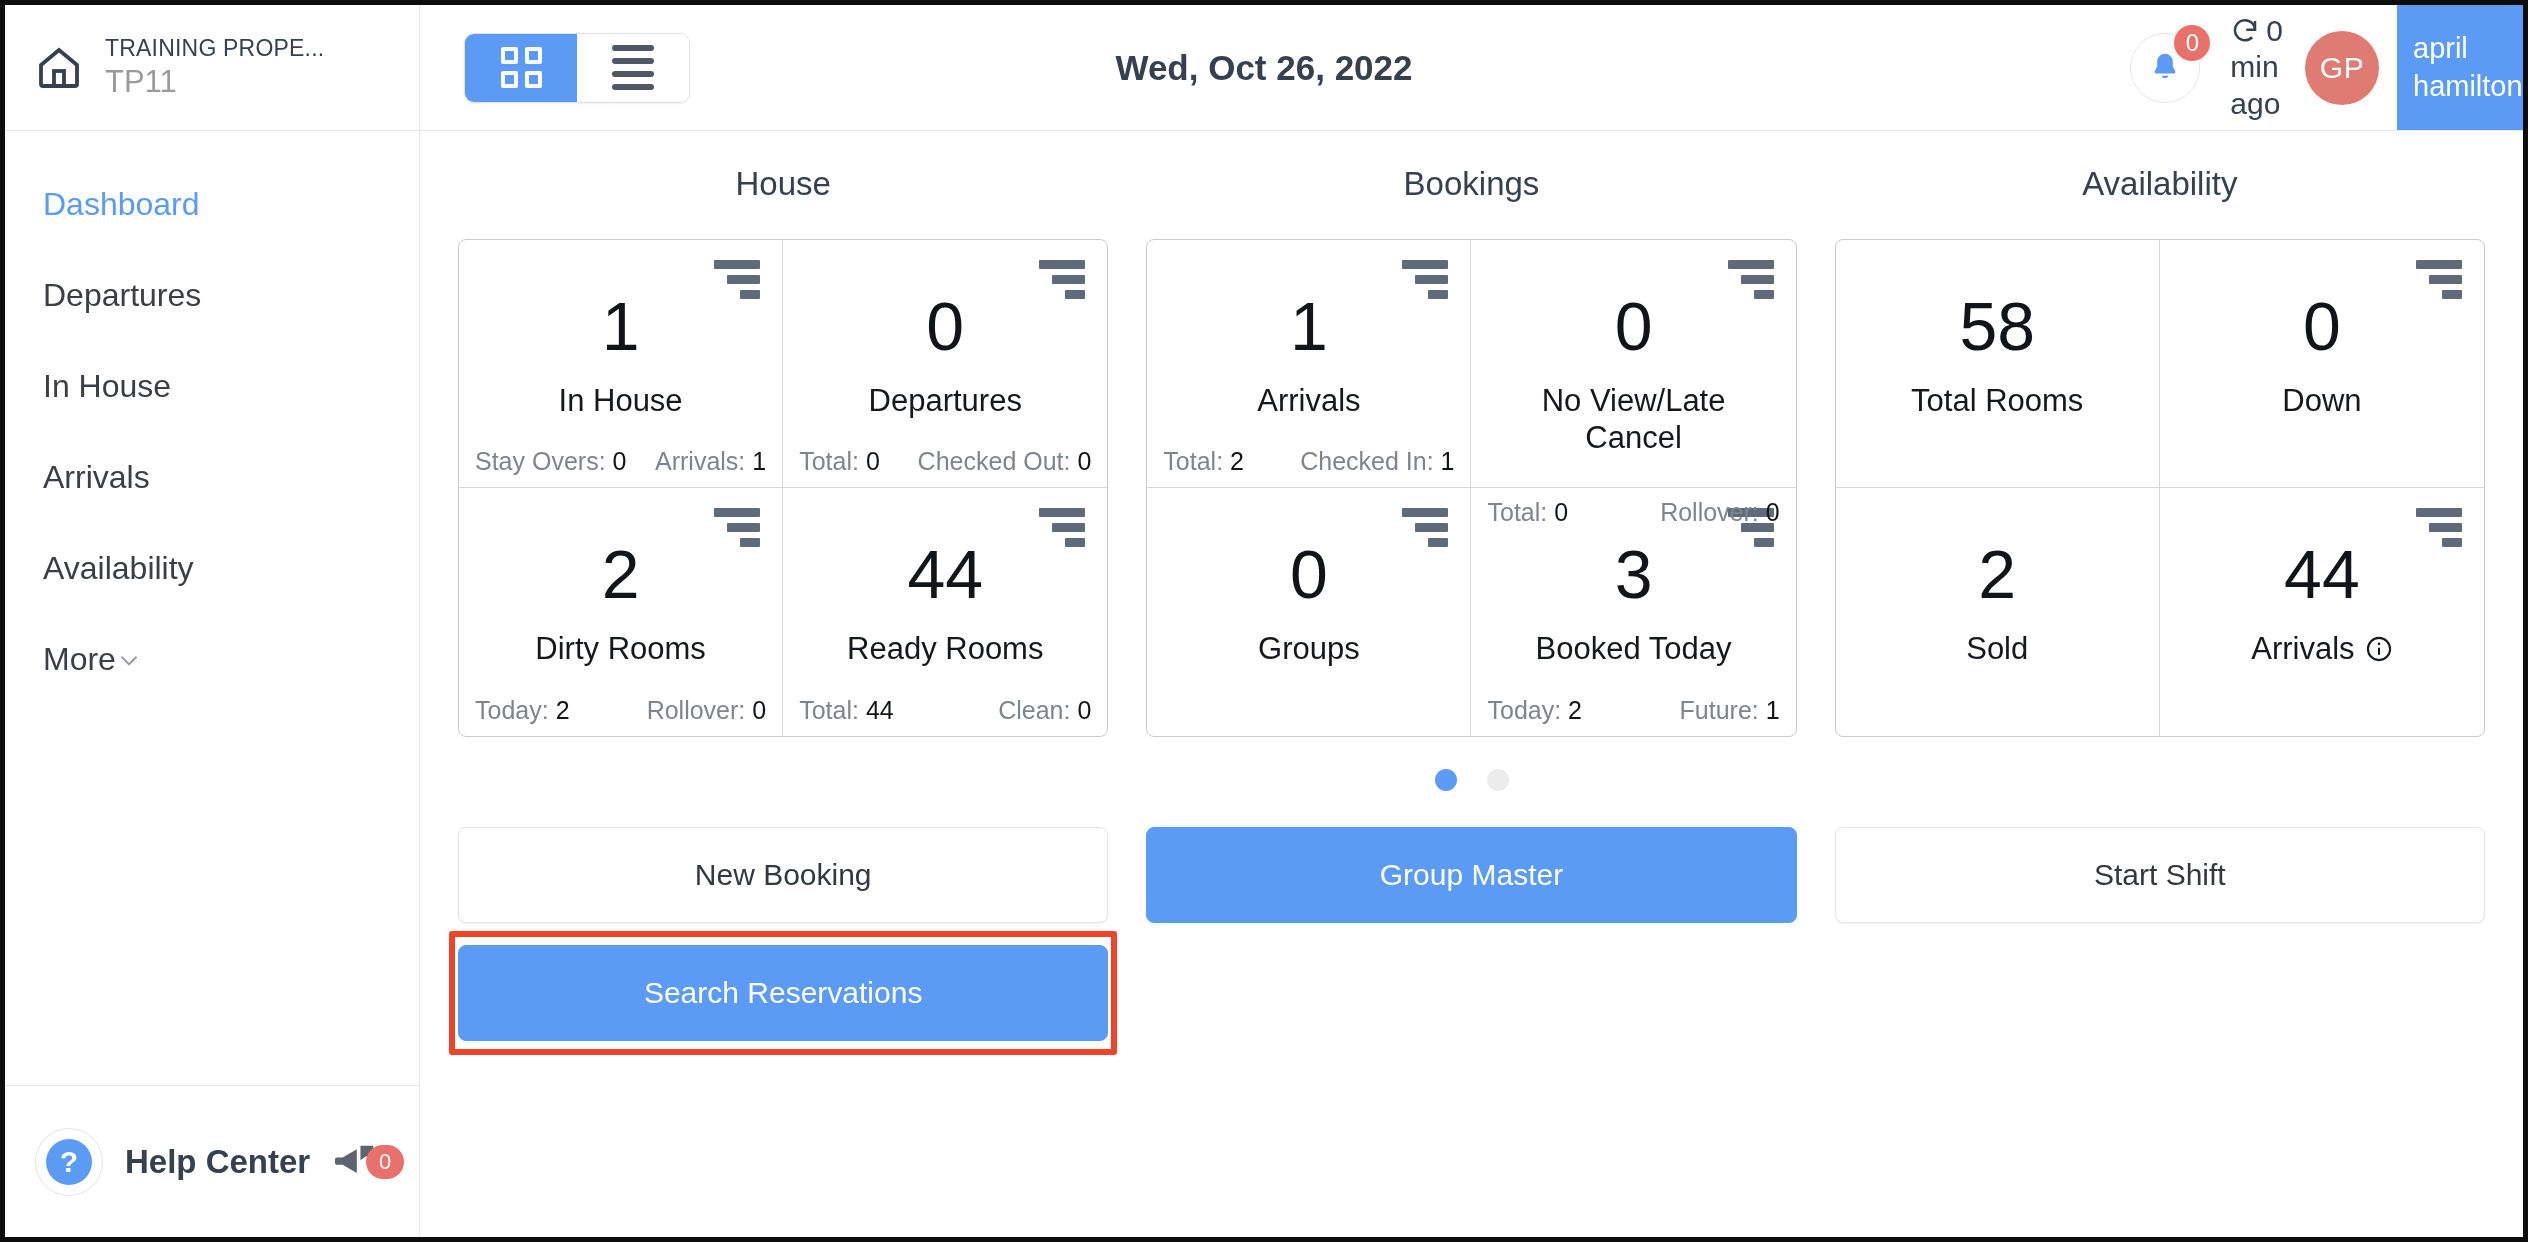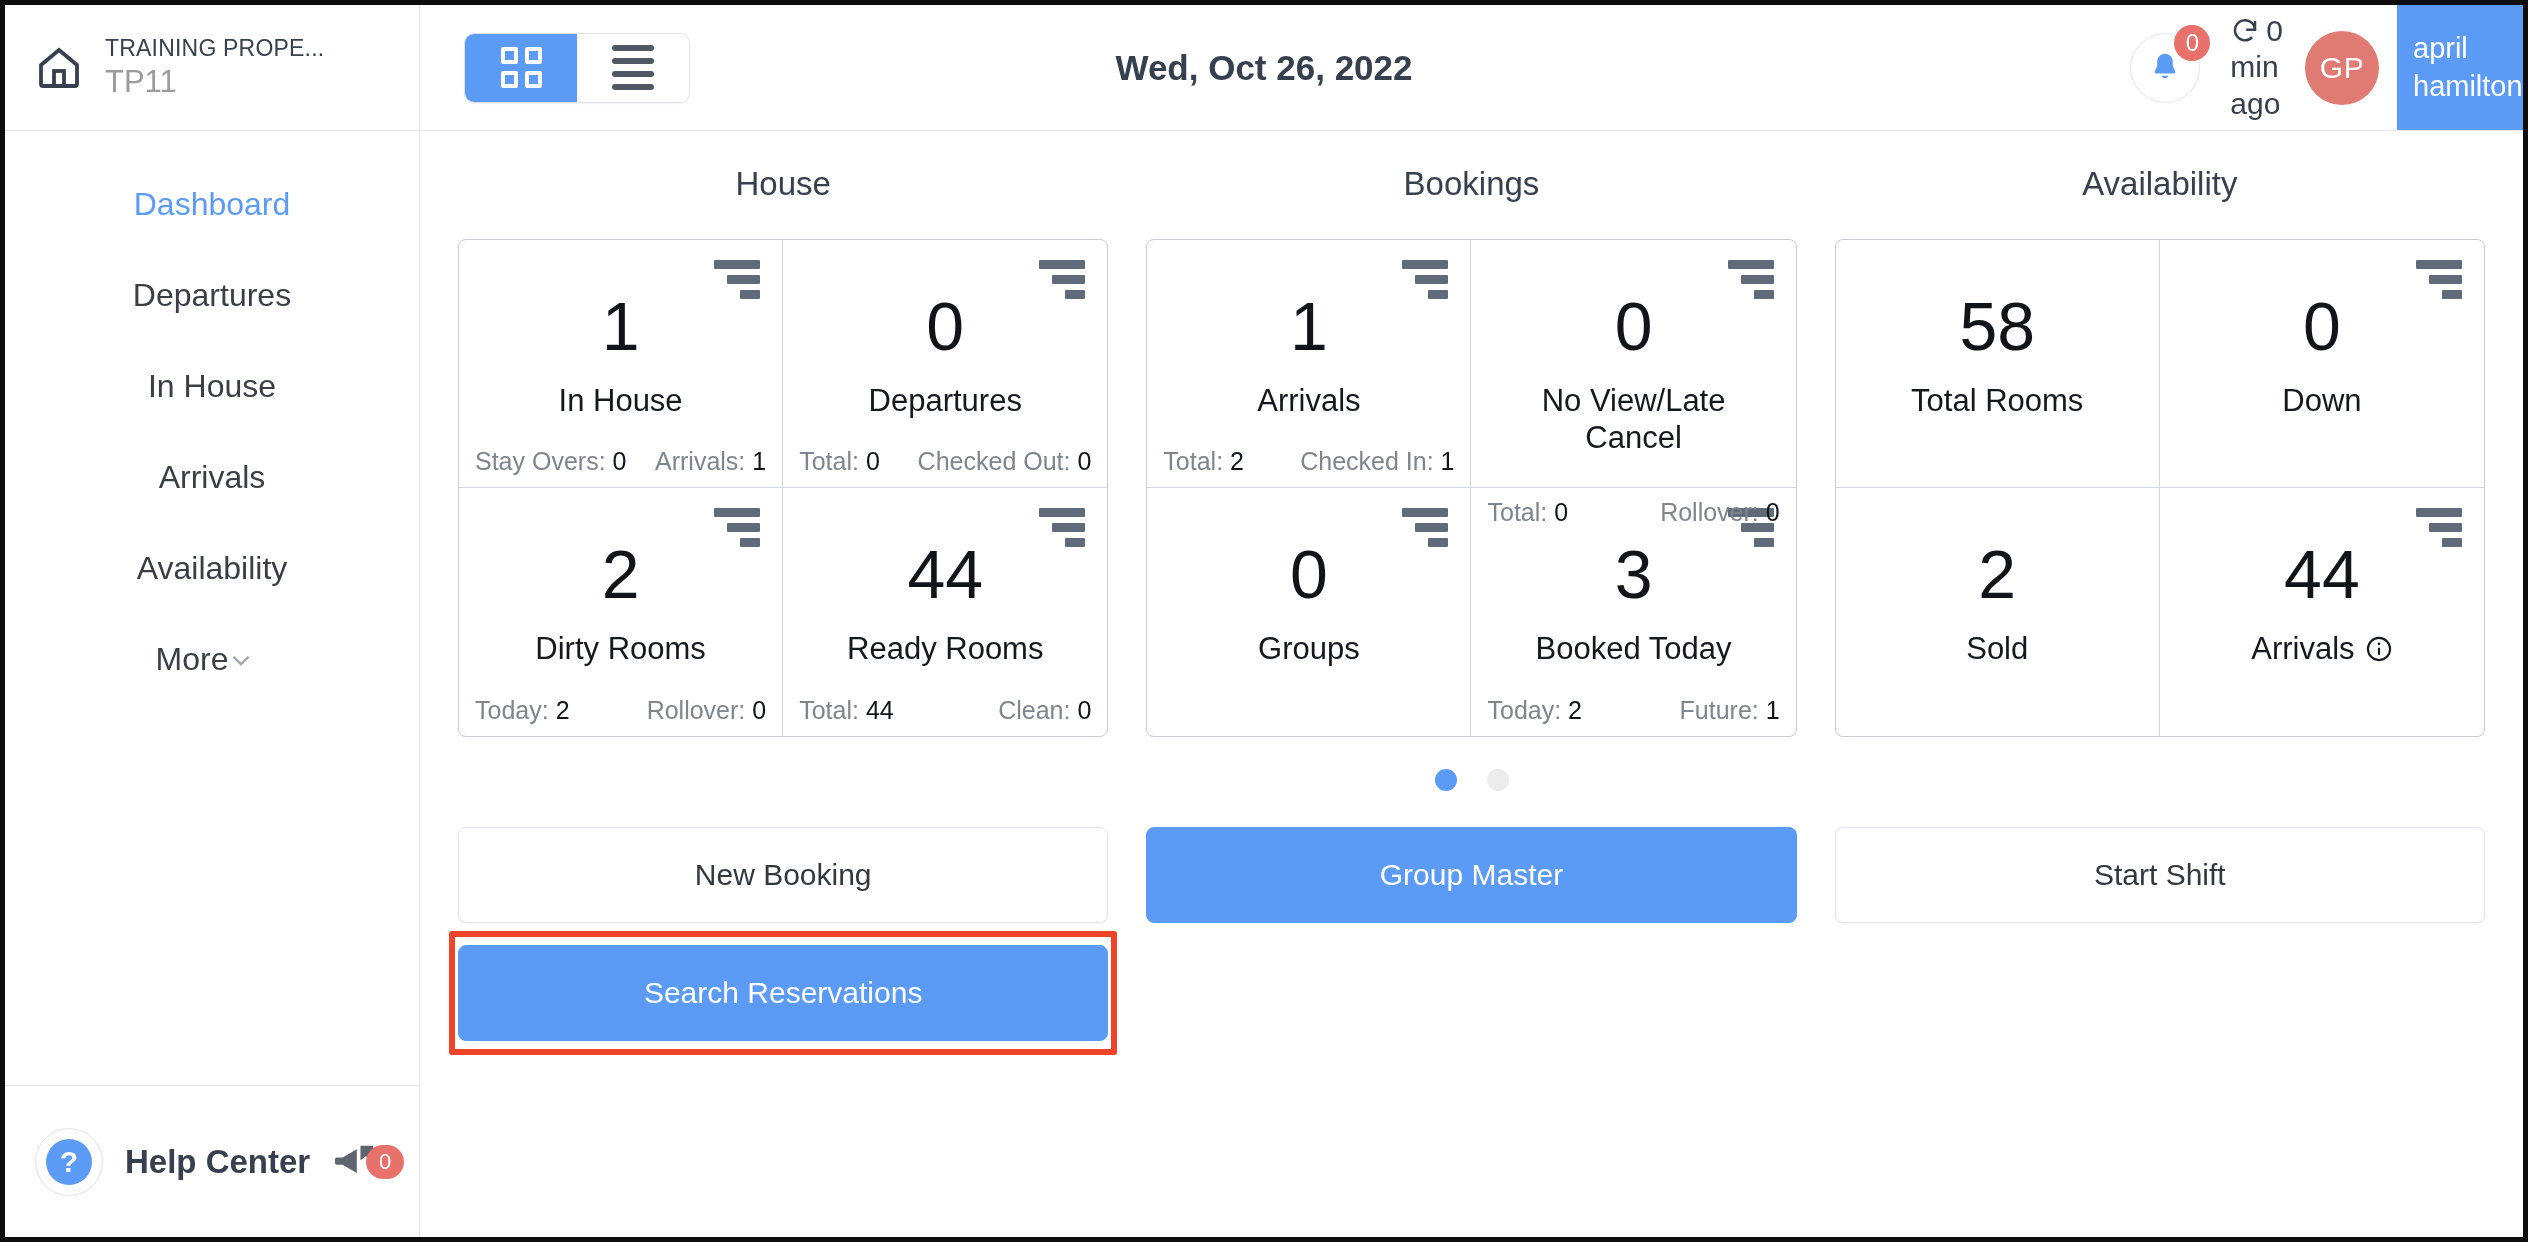--- a/index.html
+++ b/index.html
@@ -133,21 +133,21 @@
   .sidebar {
     width: 415px; flex: 0 0 415px;
     border-right: 1px solid #e4e6e9;
     display: flex; flex-direction: column;
     background: #fff;
   }
   .nav { padding-top: 28px; }
   .nav-item {
     padding: 27px 38px;
     font-size: 32px; color: #3b3f45; cursor: pointer;
-    display: flex; align-items: center; justify-content: center;
+    display: flex; align-items: center; justify-content: flex-start;
   }
   .nav-item.active { color: #5b9bf5; }
   .chev { width: 26px; height: 26px; color: #9aa1ab; margin-right: 14px; }
   .sidebar-spacer { flex: 1; }
   .helpcenter {
     border-top: 1px solid #e4e6e9;
     height: 152px; flex: 0 0 152px;
     display: flex; align-items: center; gap: 22px;
     padding-left: 30px;
   }

